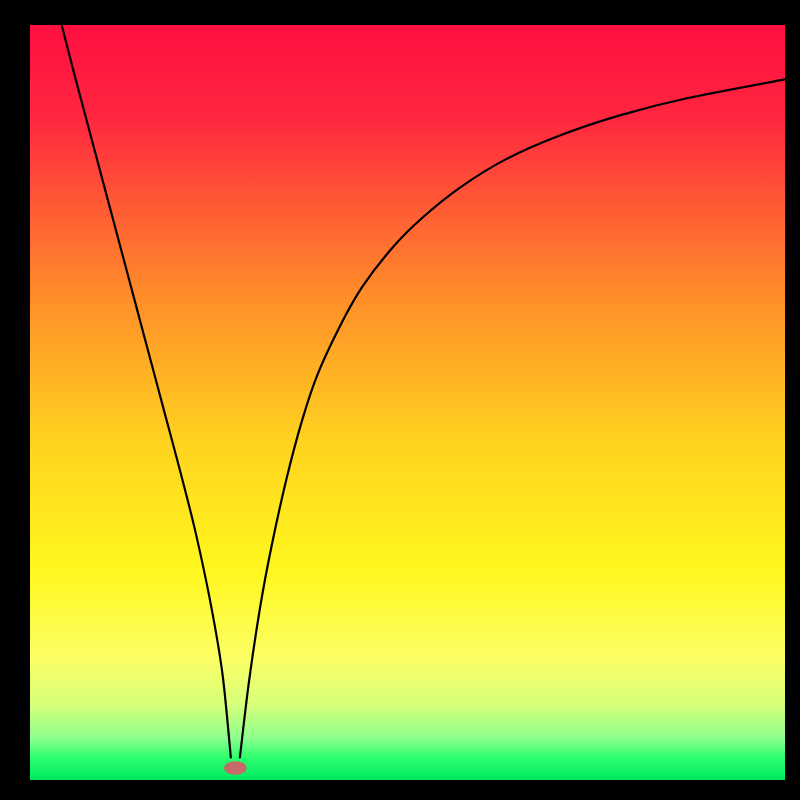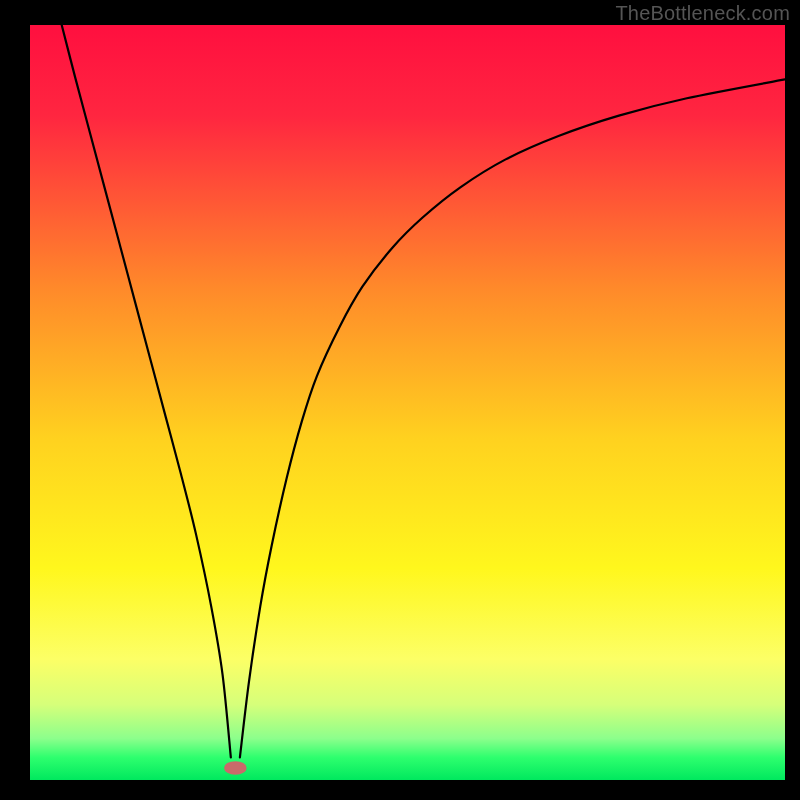--- a/index.html
+++ b/index.html
@@ -30,21 +30,20 @@
   svg {
     position: absolute;
     left: 0;
     top: 0;
   }
 </style>
 </head>
 <body>
 
 <div class="frame">
-  <div class="watermark">TheBottleneck.com</div>
 
   <svg id="chart-svg" width="800" height="800" viewBox="0 0 800 800">
     <defs>
       <linearGradient id="bg-grad" x1="0" y1="0" x2="0" y2="1">
           <stop offset="0%" stop-color="#ff0f3f"></stop>
           <stop offset="12%" stop-color="#ff2640"></stop>
           <stop offset="35%" stop-color="#ff8a2a"></stop>
           <stop offset="55.00000000000001%" stop-color="#ffd21f"></stop>
           <stop offset="72%" stop-color="#fff71d"></stop>
           <stop offset="84%" stop-color="#fcff66"></stop>

